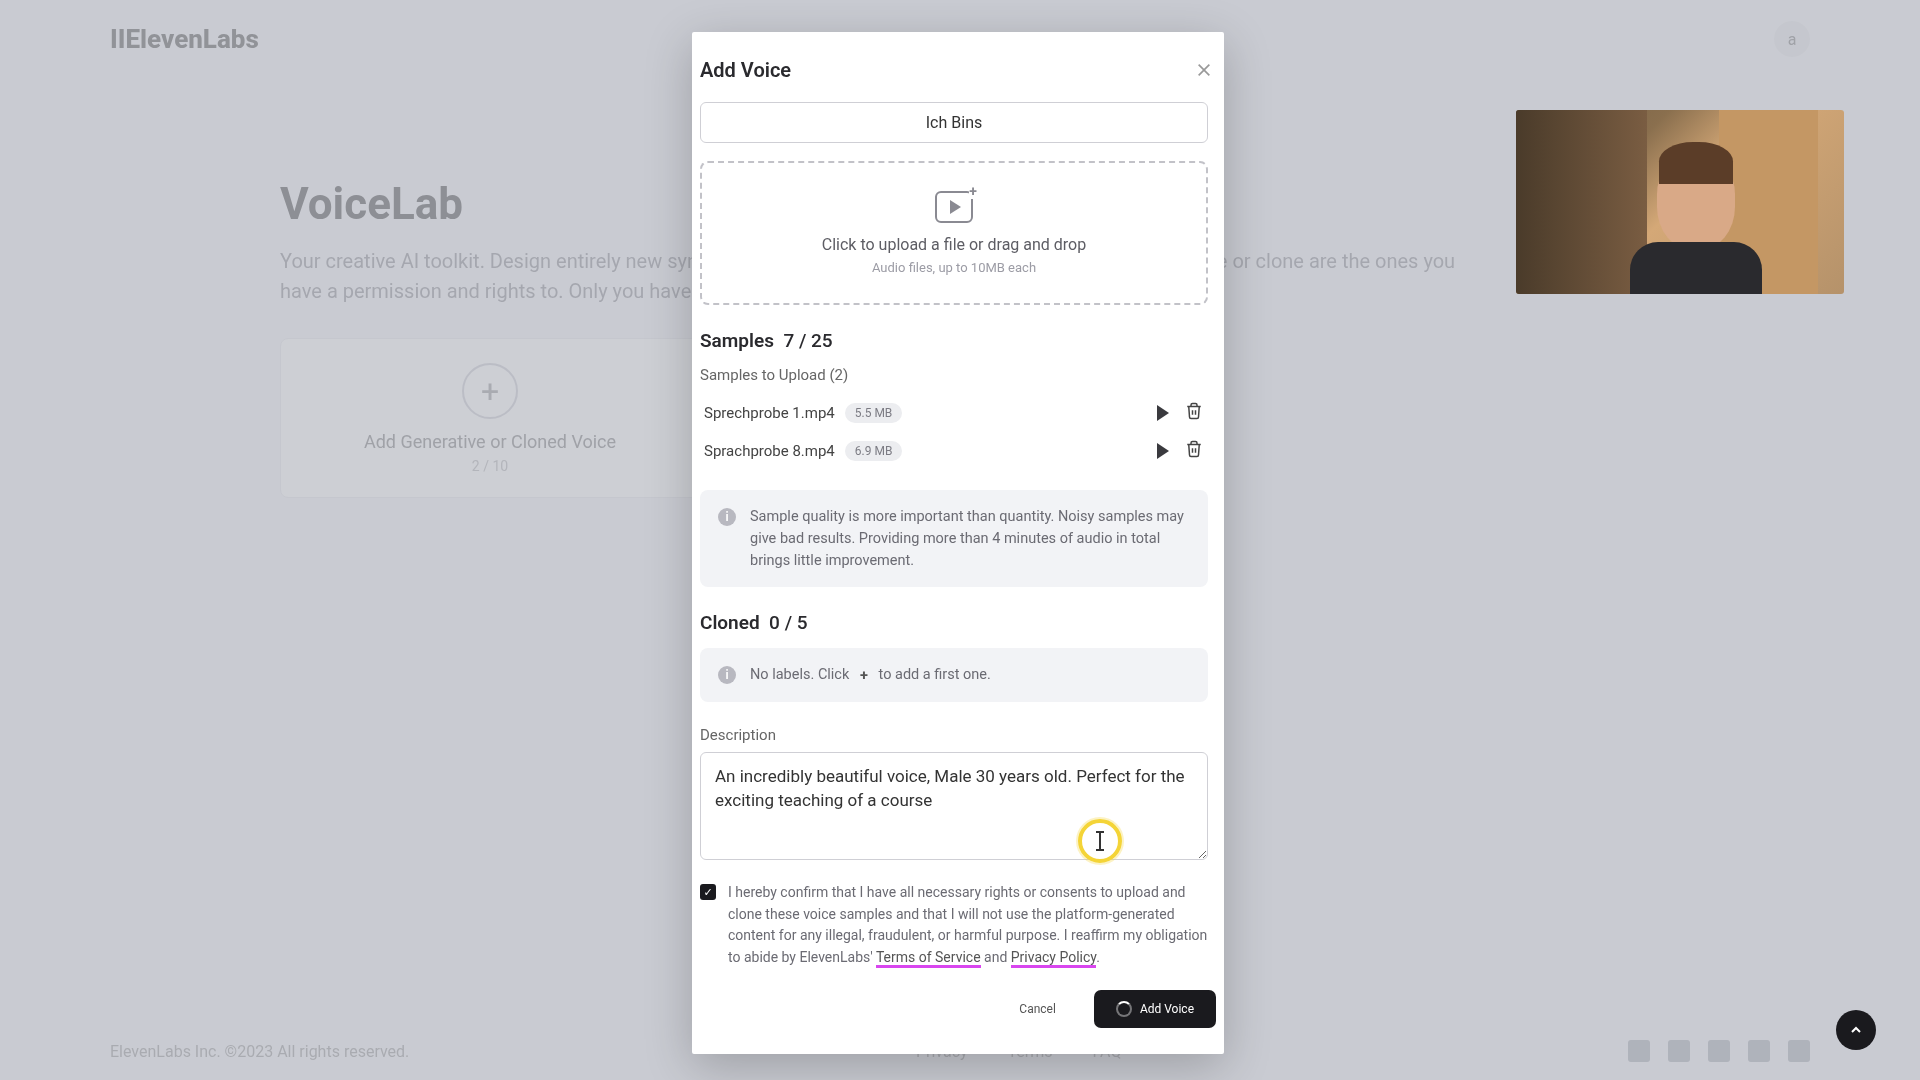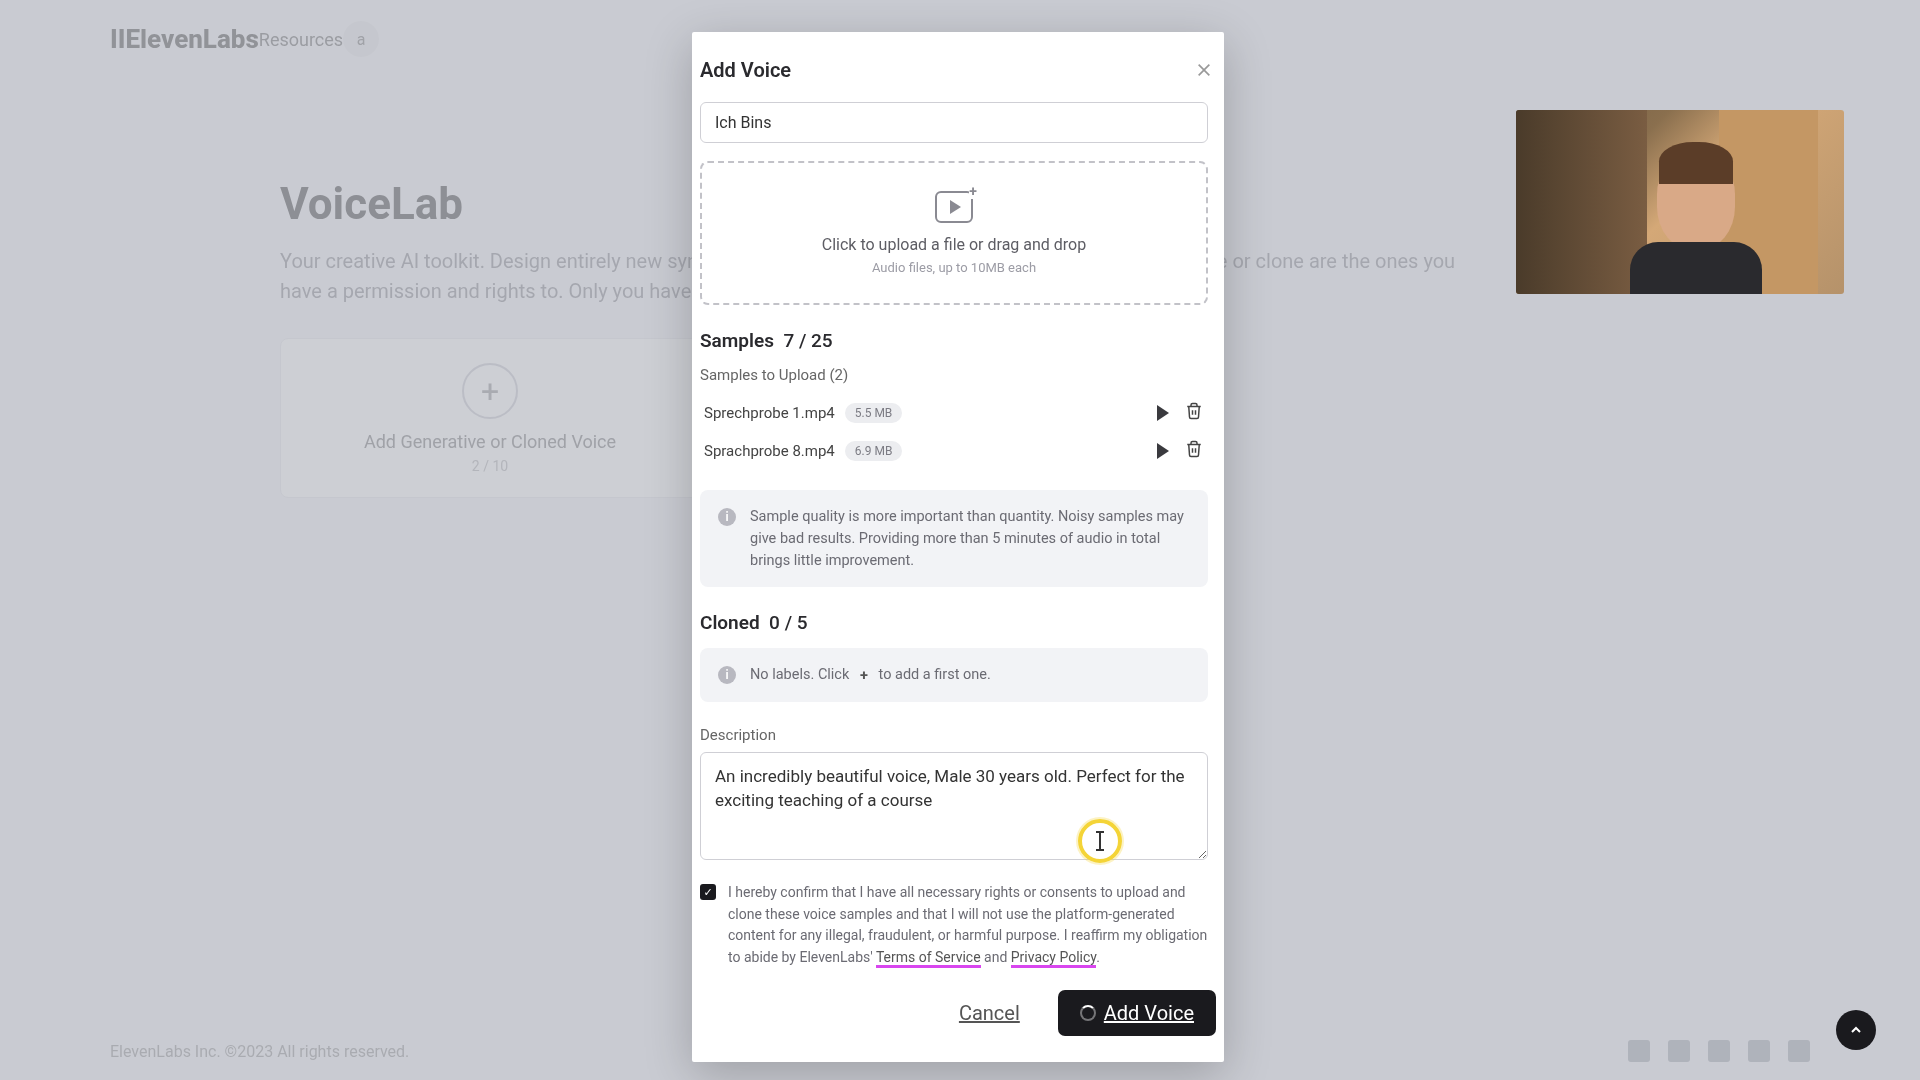--- a/index.html
+++ b/index.html
@@ -1,20 +1,20 @@
 <!DOCTYPE html>
 <html><head>
 <meta charset="utf-8">
 <style>
 * { margin: 0; padding: 0; box-sizing: border-box; font-family: -apple-system, BlinkMacSystemFont, 'Segoe UI', Roboto, sans-serif; }
 body { background: #f5f5f7; width: 1920px; height: 1080px; position: relative; overflow: hidden; }
 
 
 .bg-page { position: absolute; inset: 0; filter: opacity(0.45); }
-.nav-bar { display: flex; align-items: center; justify-content: flex-start; padding: 12px 110px; height: 78px; }
+.nav-bar { display: flex; align-items: center; justify-content: space-between; padding: 12px 110px; height: 78px; }
 .logo { font-size: 26px; font-weight: 800; color: #333; }
 .nav-links { display: flex; gap: 32px; color: #555; font-size: 18px; }
 .avatar-circle { width: 36px; height: 36px; border-radius: 50%; background: #e8e8ec; display: flex; align-items: center; justify-content: center; font-size: 16px; color: #666; }
 
 .main-content { padding: 100px 280px; }
 .page-title { font-size: 44px; font-weight: 700; color: #262628; margin-bottom: 16px; }
 .page-desc { font-size: 20px; color: #7a7a82; line-height: 1.5; max-width: 1200px; }
 
 .voice-card-row { display: flex; gap: 24px; margin-top: 32px; }
 .add-voice-card { width: 420px; height: 160px; border: 1px solid #e5e5e9; border-radius: 8px; background: #fff; display: flex; flex-direction: column; align-items: center; justify-content: center; }
@@ -43,21 +43,21 @@
 .modal { position: absolute; left: 692px; top: 32px; width: 532px; background: #fff; border-radius: 2px; box-shadow: 0 12px 48px rgba(0,0,0,0.22); padding: 26px 8px; }
 .modal-header { display: flex; justify-content: space-between; align-items: center; margin-bottom: 20px; }
 .modal-title { font-size: 20px; font-weight: 600; color: #2a2a2e; }
 .close-btn { color: #999; font-size: 20px; cursor: pointer; width: 24px; height: 24px; display: flex; align-items: center; justify-content: center; }
 
 .modal-body { max-height: 870px; overflow-y: scroll; padding-right: 8px; }
 .modal-body::-webkit-scrollbar { width: 12px; }
 .modal-body::-webkit-scrollbar-track { background: #f4f4f6; }
 .modal-body::-webkit-scrollbar-thumb { background: #d4d4d8; border-radius: 6px; }
 
-.name-input { width: 100%; border: 1px solid #cfcfd5; border-radius: 6px; padding: 10px 14px; font-size: 16px; color: #333; margin-bottom: 18px; }
+.name-input { width: 100%; border: 1px solid #cfcfd5; border-radius: 6px; padding: 10px 14px; font-size: 16px; color: #333; margin-bottom: 18px; text-align: center; }
 
 .upload-area { border: 2px dashed #c2c2c8; border-radius: 8px; padding: 28px; text-align: center; margin-bottom: 24px; cursor: pointer; }
 .upload-icon-wrap { display: flex; justify-content: center; margin-bottom: 12px; position: relative; }
 .play-box { width: 38px; height: 32px; border: 2px solid #8a8a92; border-radius: 6px; display: flex; align-items: center; justify-content: center; position: relative; }
 .play-box-plus { position: absolute; right: -6px; top: -10px; background: #fff; color: #8a8a92; font-weight: 700; font-size: 14px; }
 .upload-text { font-size: 16px; color: #5d5d64; }
 .upload-sub { font-size: 13px; color: #9c9ca5; margin-top: 6px; }
 
 .section-title { font-size: 19px; font-weight: 600; color: #2a2a2e; margin-bottom: 14px; }
 .section-title .count { font-weight: 500; }
@@ -83,21 +83,21 @@
 
 .desc-label { font-size: 15px; color: #666; margin-bottom: 8px; }
 .desc-textarea { width: 100%; border: 1px solid #cfcfd5; border-radius: 6px; padding: 12px 14px; font-size: 17px; color: #333; min-height: 108px; resize: vertical; font-family: inherit; line-height: 1.4; margin-bottom: 18px; }
 
 .consent-row { display: flex; gap: 12px; align-items: flex-start; margin-bottom: 12px; }
 .checkbox { width: 16px; height: 16px; border-radius: 3px; background: #1a1a1e; display: flex; align-items: center; justify-content: center; color: #fff; font-size: 11px; flex-shrink: 0; margin-top: 2px; cursor: pointer; }
 .consent-text { font-size: 14px; color: #6b6b73; line-height: 1.55; }
 .consent-text .link { color: #555; border-bottom: 3px solid #d946ef; }
 
 .modal-footer { display: flex; justify-content: flex-end; gap: 16px; padding-top: 18px; }
-.btn { padding: 11px 22px; border-radius: 7px; font-size: 20px; cursor: pointer; border: none; display: flex; align-items: center; gap: 8px; text-decoration: underline; }
+.btn { padding: 11px 22px; border-radius: 7px; font-size: 12px; cursor: pointer; border: none; display: flex; align-items: center; gap: 8px; }
 .btn-cancel { background: #fff; color: #555; }
 .btn-primary { background: #1a1a1e; color: #fff; }
 .spinner { width: 16px; height: 16px; border: 2px solid rgba(255,255,255,0.4); border-top-color: #fff; border-radius: 50%; }
 
 
 .webcam { position: absolute; right: 76px; top: 110px; width: 328px; height: 184px; background: linear-gradient(135deg, #6d5a42 0%, #8a6f4e 30%, #d4a877 50%, #b5926a 100%); border-radius: 3px; overflow: hidden; }
 .person { position: absolute; left: 55%; top: 24%; transform: translateX(-50%); }
 .face { width: 78px; height: 96px; background: #d9a987; border-radius: 42% 42% 45% 45%; position: relative; }
 .hair { position: absolute; top: -12px; left: 2px; right: 2px; height: 42px; background: #5b3d28; border-radius: 46% 46% 0 0; }
 .torso { width: 132px; height: 80px; background: #2a2a2e; border-radius: 28px 28px 0 0; position: absolute; top: 88px; left: 50%; transform: translateX(-50%); }
@@ -244,21 +244,21 @@
                 <path d="M10 11v6M14 11v6"></path>
                 <path d="M8 6V4a2 2 0 0 1 2-2h4a2 2 0 0 1 2 2v2"></path>
               </svg>
           </span>
         </div>
       </div>
     </div>
 
     <div class="info-box">
       <div class="info-icon">i</div>
-      <div class="info-text">Sample quality is more important than quantity. Noisy samples may give bad results. Providing more than 5 minutes of audio in total brings little improvement.</div>
+      <div class="info-text">Sample quality is more important than quantity. Noisy samples may give bad results. Providing more than 4 minutes of audio in total brings little improvement.</div>
     </div>
 
     <div class="section-title">
       <span>Cloned</span>&nbsp;&nbsp;<span class="count">0 / 5</span>
     </div>
     <div class="info-box">
       <div class="info-icon">i</div>
       <div class="info-text">
         <span>No labels. Click</span>
         <span class="plus-inline">+</span>

